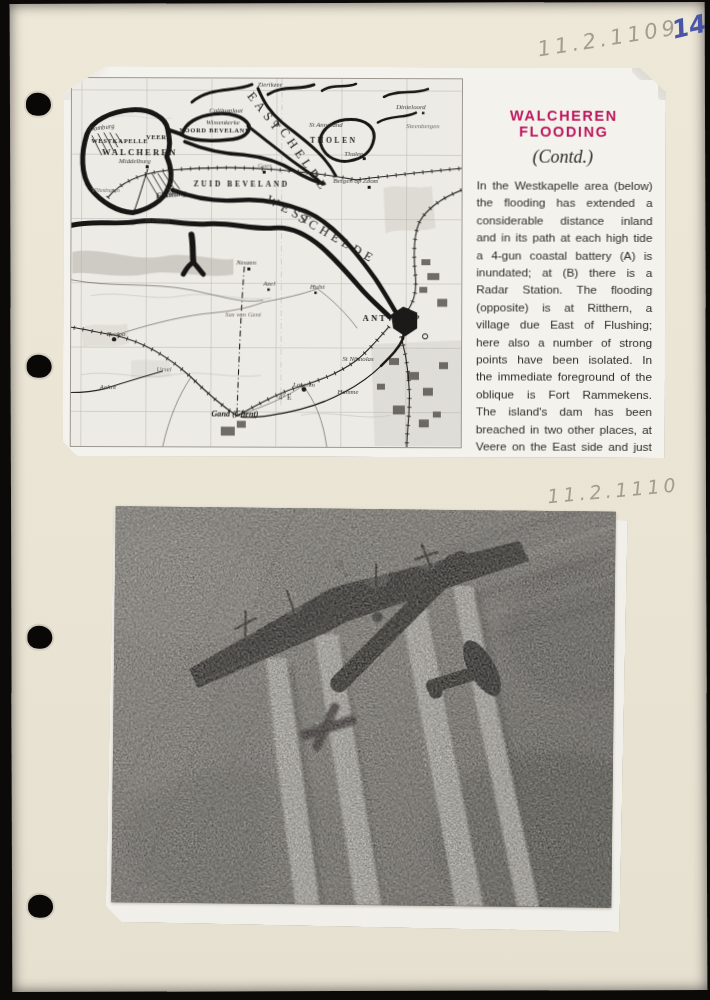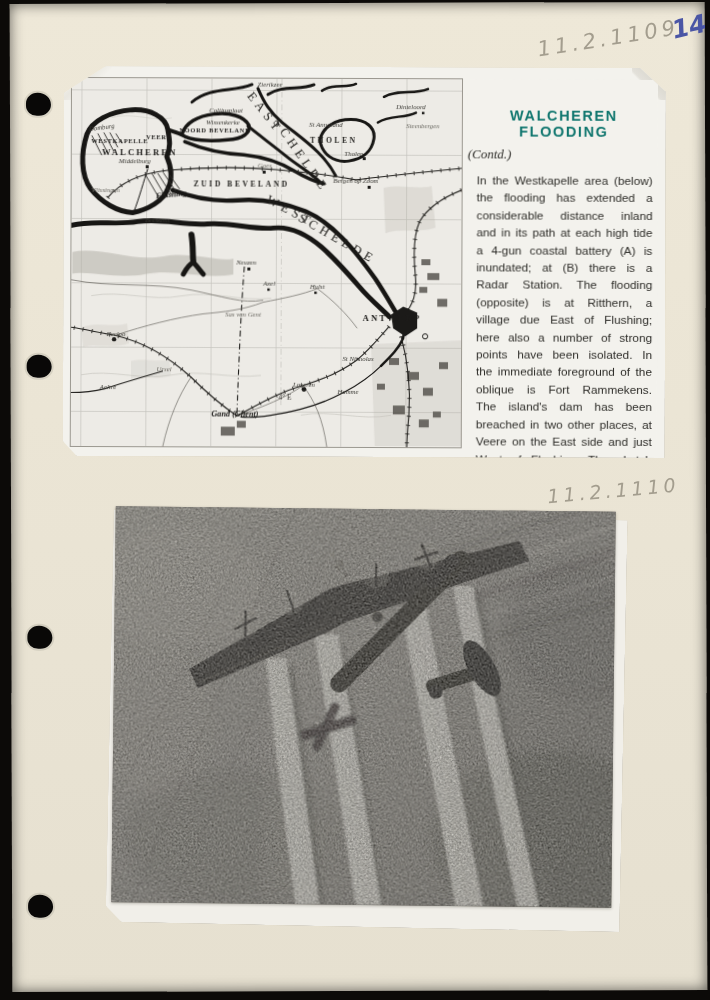--- a/index.html
+++ b/index.html
@@ -24,22 +24,22 @@
              box-shadow:2px 3px 6px rgba(40,35,25,.35);}
   .fold-tr{position:absolute;right:0;top:0;width:34px;height:32px;
            background:linear-gradient(225deg,#cfccc2 0%,#e3e1da 55%,rgba(243,242,237,0) 60%);}
   .fold-tl{position:absolute;left:0;top:0;width:48px;height:34px;
            background:linear-gradient(135deg,#fbfaf7 0%,#e9e7e0 40%,rgba(243,242,237,0) 62%);}
   .map-wrap{position:absolute;left:8px;top:12px;width:390px;height:368px;background:#edebe6;
             outline:1px solid #9a978f;}
   .caption{position:absolute;left:404px;top:12px;width:190px;height:368px;background:#f3f2ed;
            color:#2e2d29;}
   .caption h1{margin:28px 6px 0 8px;font-size:14.5px;letter-spacing:1.6px;text-align:center;
-              font-weight:bold;color:#0f766e;}
-  .caption h2{margin:7px 0 10px 0;font-size:13px;text-align:left;font-style:italic;
+              font-weight:bold;color:#be185d;}
+  .caption h2{margin:7px 0 10px 0;font-size:18px;text-align:center;font-style:italic;
               font-weight:normal;font-family:"Liberation Serif",serif;}
   .caption p{margin:0 5px 0 9px;font-size:11.8px;line-height:17.4px;text-align:justify;
              word-spacing:1.5px;}
   
   .backing{position:absolute;left:98px;top:512px;width:514px;height:412px;background:#f1efe9;
            transform:rotate(1.3deg);box-shadow:2px 3px 6px rgba(40,35,25,.35);
            clip-path:polygon(0 0,100% 0,100% 100%,16px 100%,0 calc(100% - 16px));}
   .photo{position:absolute;left:102px;top:506px;width:500px;height:396px;transform:rotate(0.8deg);
          box-shadow:0 1px 3px rgba(40,35,25,.3);overflow:hidden;background:#84817a;}
   

